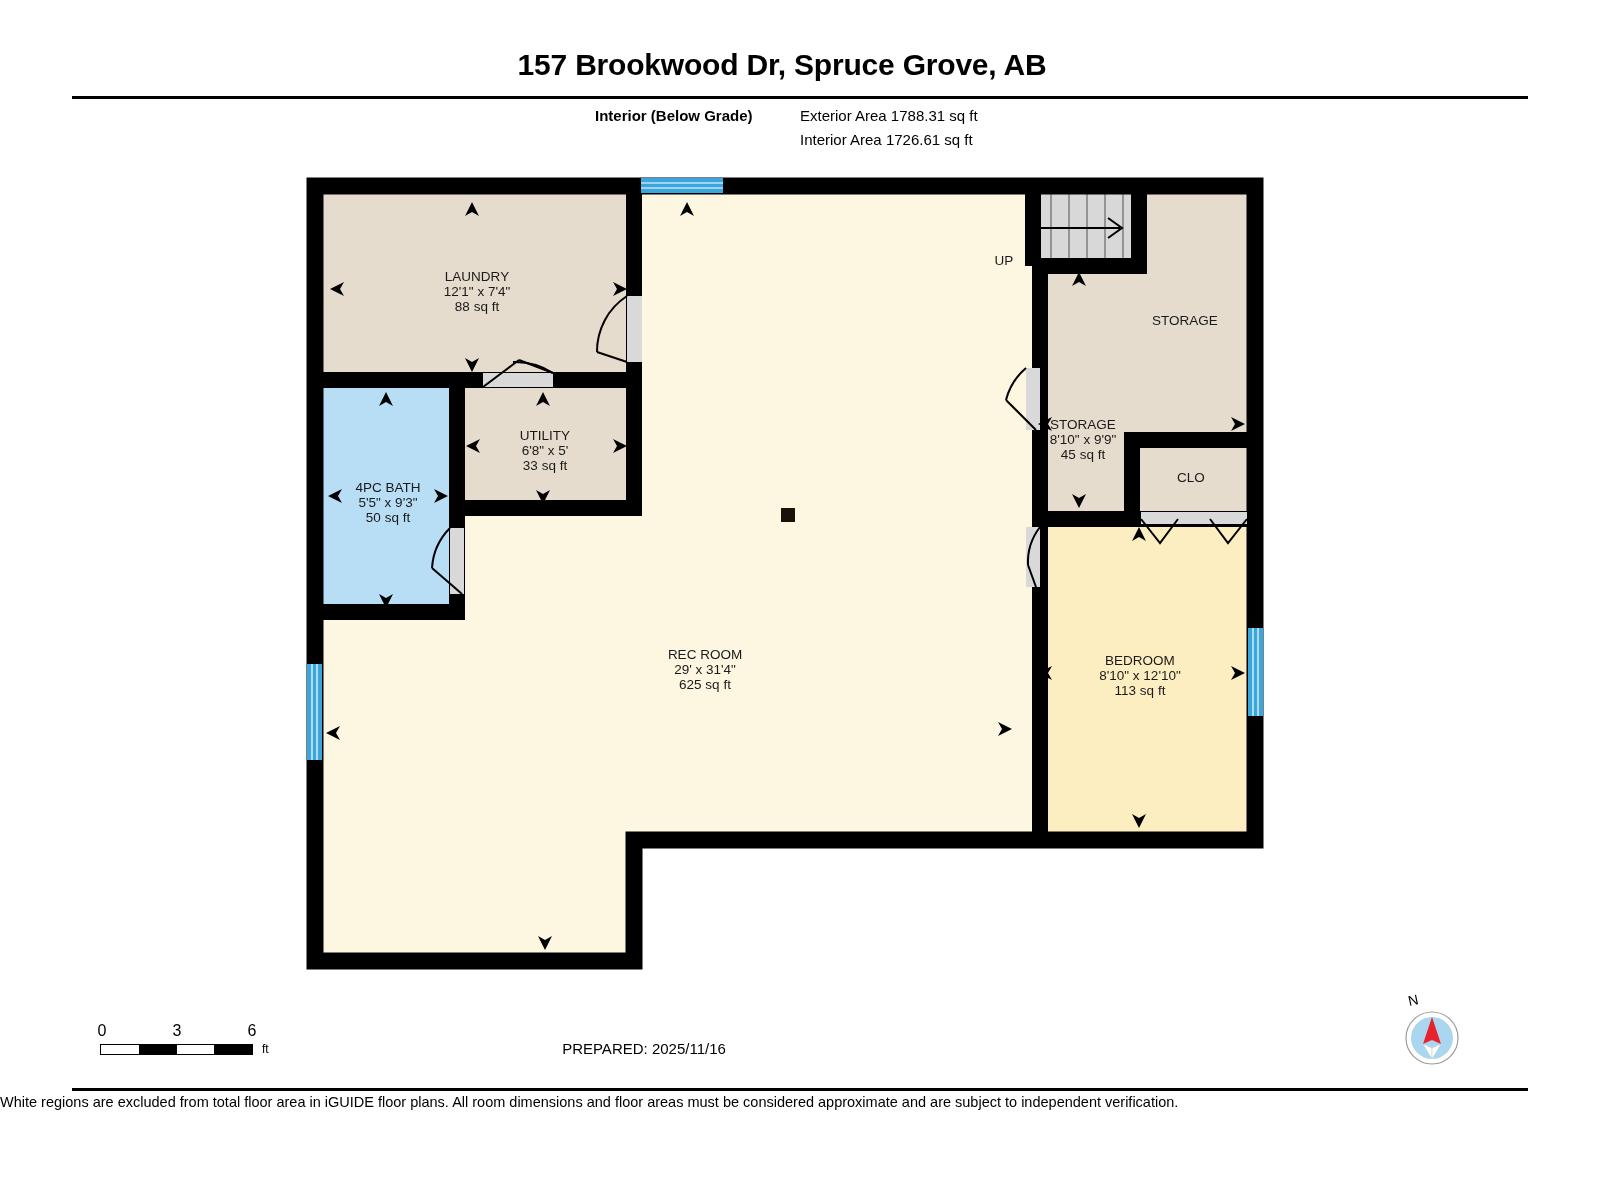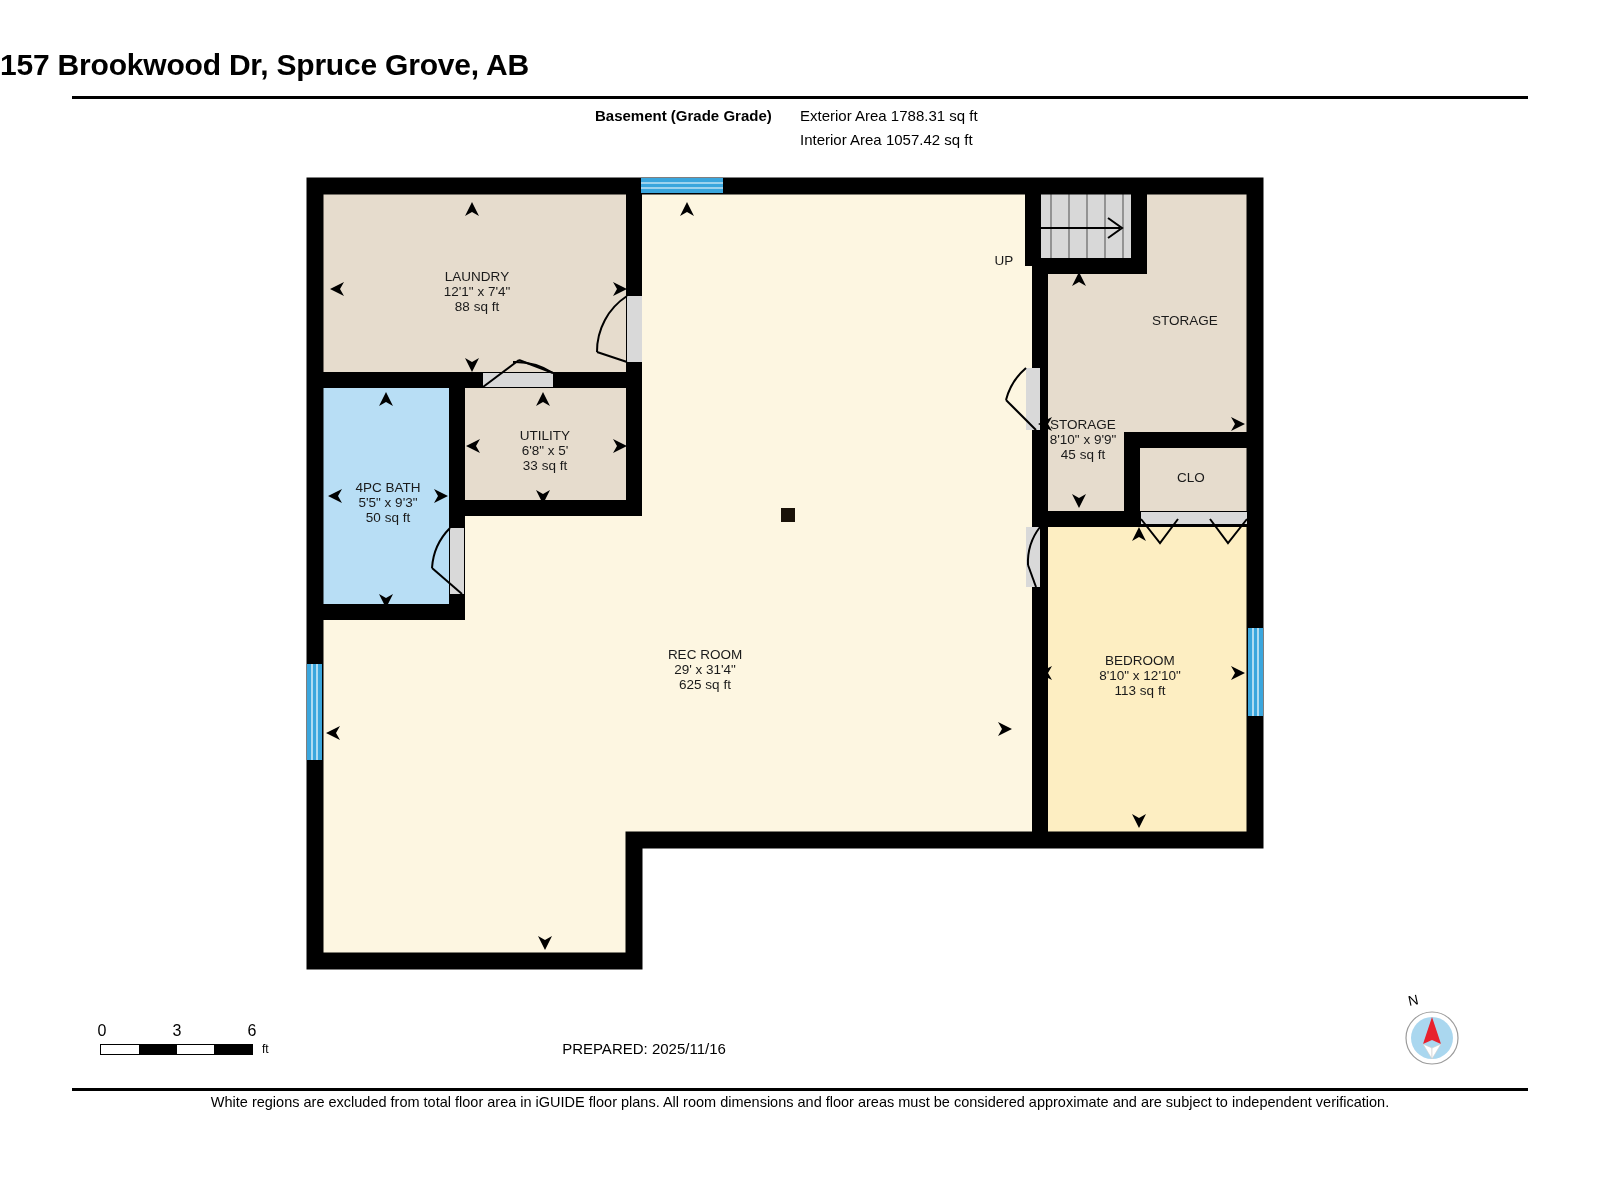--- a/index.html
+++ b/index.html
@@ -16,20 +16,21 @@
     color: #000000;
     overflow: hidden;
   }
 
   
   #page-title {
     position: absolute;
     left: 0;
     top: 48px;
     width: 1564px;
+    text-align: center;
     font-size: 30px;
     font-weight: bold;
     letter-spacing: -0.2px;
   }
   #title-rule {
     position: absolute;
     left: 72px;
     top: 96px;
     width: 1456px;
     height: 3px;
@@ -82,21 +83,21 @@
     top: 1040px;
     width: 1288px;
     text-align: center;
     font-size: 15px;
   }
   #disclaimer {
     position: absolute;
     left: 0;
     top: 1094px;
     width: 1600px;
-    text-align: center;
+    text-align: left;
     font-size: 14.5px;
   }
 
   
   #scalebar {
     position: absolute;
     left: 100px;
     top: 1022px;
     width: 230px;
     height: 45px;
@@ -149,26 +150,26 @@
   }
 </style>
 </head>
 <body>
 
 <div id="page-title">157 Brookwood Dr, Spruce Grove, AB</div>
 <div id="title-rule"></div>
 
 <div id="subheader">
   <div class="row">
-    <span class="floor-label">Basement (Grade Grade)</span>
+    <span class="floor-label">Interior (Below Grade)</span>
     <span class="area-val">Exterior Area 1788.31 sq ft</span>
   </div>
   <div class="row second">
     <span class="floor-label">&nbsp;</span>
-    <span class="area-val">Interior Area 1057.42 sq ft</span>
+    <span class="area-val">Interior Area 1726.61 sq ft</span>
   </div>
 </div>
 
 <svg id="plan" viewBox="0 0 1600 1200">
 
   <g>
     <path d="M323,194 L1247,194 L1247,832 L1040,832 L1040,832 L626,832 L626,953 L323,953 Z" fill="#fdf6e1"></path>
   </g>
 
   <rect x="323" y="194" width="311" height="178" fill="#e6dccd"></rect>

